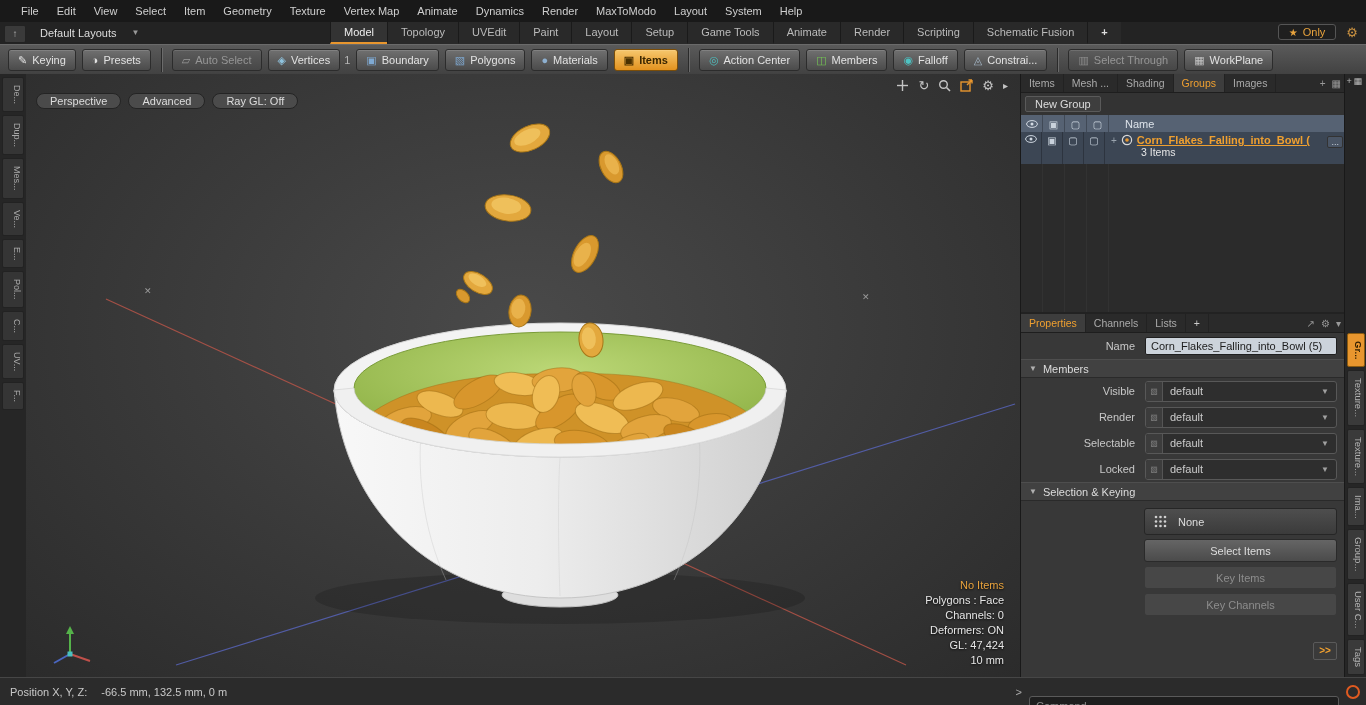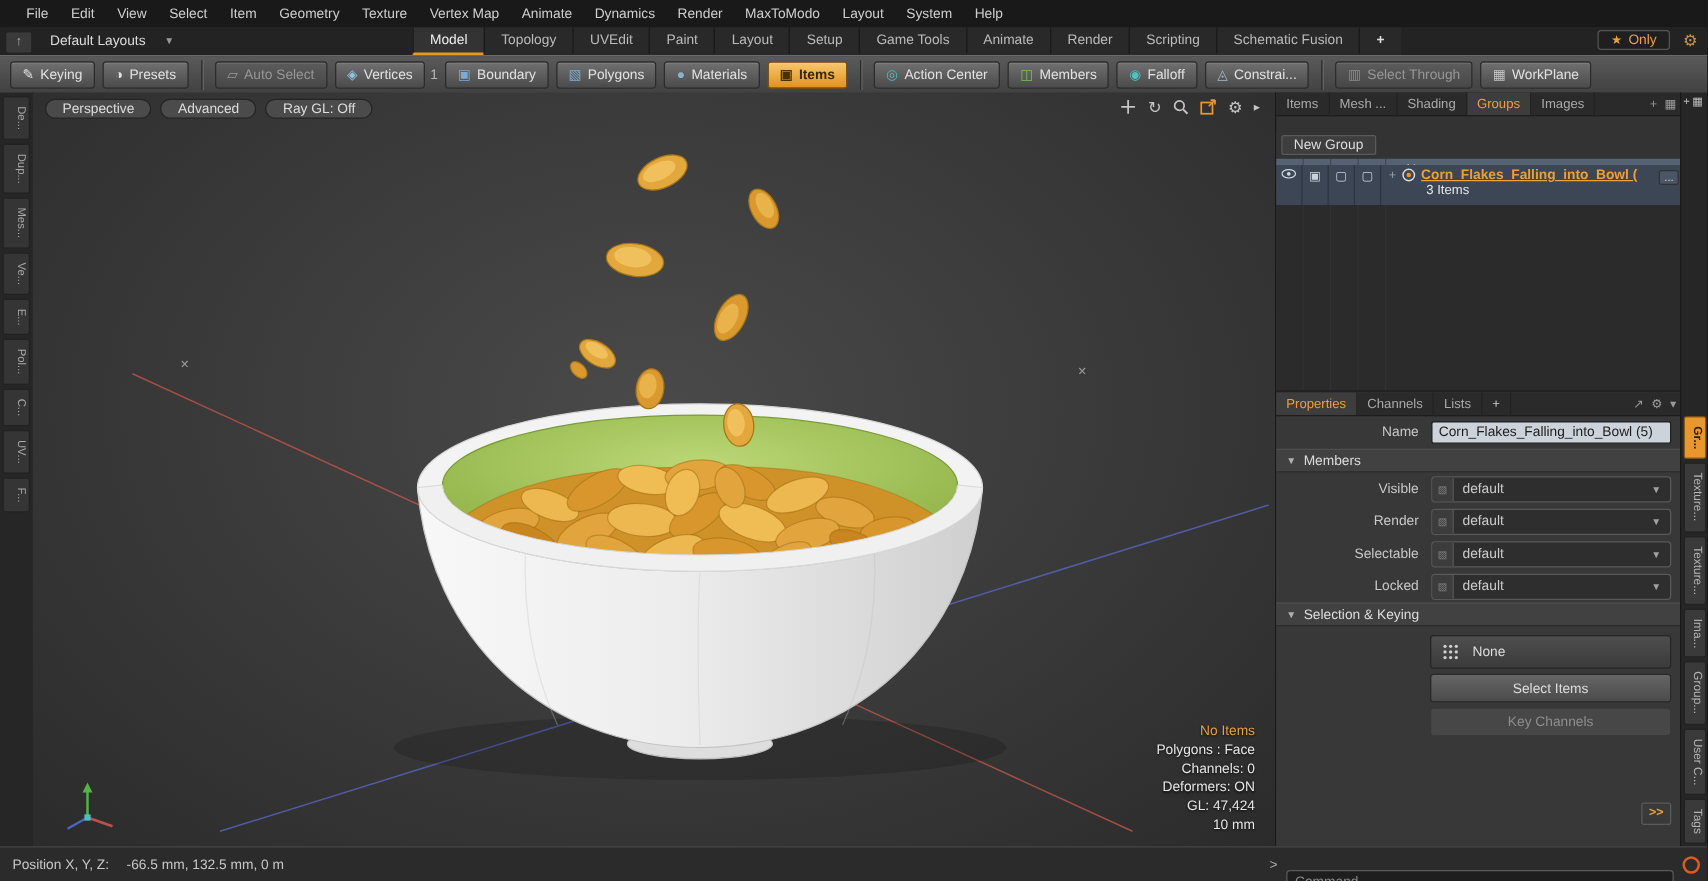--- a/index.html
+++ b/index.html
@@ -33,36 +33,36 @@
   .tsep{width:1px;height:24px;background:#2a2a2a;box-shadow:1px 0 0 #6b6b6b;margin:0 4px;}
   .vcount{color:#b5b5b5;margin-left:-2px;}
 
   
   .left-strip{position:absolute;left:0;top:74px;width:26px;bottom:27px;background:#262626;border-right:1px solid #191919;}
   .lt{writing-mode:vertical-rl;width:18px;margin:3px auto 0 auto;padding:7px 1px;background:#353535;border:1px solid #222;border-radius:2px;color:#a8a8a8;font-size:9px;text-align:center;}
 
   
   .viewport{position:absolute;left:26px;top:74px;width:994px;bottom:27px;background:radial-gradient(ellipse at 50% 42%,#4a4a4a 0%,#3b3b3b 48%,#2b2b2b 100%);overflow:hidden;}
   .scene{position:absolute;left:0;top:0;width:100%;height:100%;}
-  .vp-header{position:absolute;top:5px;left:10px;display:flex;gap:7px;z-index:3;text-align:center;}
+  .vp-header{position:absolute;top:19px;left:10px;display:flex;gap:7px;z-index:3;text-align:center;}
   .vpill{background:rgba(78,78,78,.9);border:1px solid #242424;border-radius:9px;padding:1px 13px;color:#ddd;}
   .vp-icons{position:absolute;top:4px;right:12px;display:flex;align-items:center;gap:9px;z-index:3;color:#c4c4c4;font-size:13px;}
   .vp-info{position:absolute;right:16px;bottom:10px;text-align:right;line-height:15px;color:#e6e6e6;text-shadow:0 1px 2px rgba(0,0,0,.8);z-index:3;margin-top:28px;}
   .vp-info .first{color:#e8a33d;}
 
   
   .right-panel{position:absolute;left:1020px;top:74px;right:21px;bottom:27px;background:#333;border-left:1px solid #191919;}
   .ptabs{height:18px;display:flex;align-items:stretch;background:#2a2a2a;border-bottom:1px solid #1e1e1e;font-size:10.5px;}
   .ptab{padding:2px 8px;color:#aaa;border-right:1px solid #222;line-height:14px;}
   .ptab.active{color:#f0a030;background:#3d3d3d;}
   .ptab.addtab{color:#ccc;}
   .ptabs .ticons{margin-left:auto;display:flex;gap:6px;padding-right:4px;color:#999;font-size:10px;align-items:center;}
 
   .groups-panel{position:absolute;top:0;left:0;right:0;height:238px;border-bottom:2px solid #222;}
-  .ngrow{height:22px;background:#333;padding:3px 4px;box-sizing:border-box;margin-top:12px;}
+  .ngrow{height:22px;background:#333;padding:3px 4px;box-sizing:border-box;}
   .ng-btn{display:inline-block;background:#3e3e3e;border:1px solid #5a5a5a;border-radius:2px;padding:1px 9px;color:#ddd;}
   .list-header{height:18px;background:#566273;display:flex;color:#d9dee6;}
   .gcell{width:21px;border-right:1px solid rgba(0,0,0,.25);display:flex;align-items:center;justify-content:center;font-size:10px;color:#c9d2dc;}
   .hname{flex:1;display:flex;align-items:center;padding-left:16px;color:#dde3ea;}
   .list-body{position:absolute;top:58px;bottom:0;left:0;right:0;background:#2b2b2b;}
   .grow{height:32px;background:#3c4654;display:flex;position:relative;}
   .grow .gcell{align-items:flex-start;padding-top:3px;box-sizing:border-box;}
   .gtext{flex:1;padding:2px 0 0 6px;overflow:hidden;}
   .gline1{display:flex;align-items:center;gap:4px;white-space:nowrap;}
   .gplus{color:#9aa4ae;font-size:10px;}
@@ -514,20 +514,21 @@
               <circle cx="6.5" cy="6.5" r="1.3"></circle>
               <circle cx="11" cy="6.5" r="1.3"></circle>
               <circle cx="2" cy="11" r="1.3"></circle>
               <circle cx="6.5" cy="11" r="1.3"></circle>
               <circle cx="11" cy="11" r="1.3"></circle>
             </g>
         </svg>
         <span>None</span>
       </div>
       <div class="pbtn">Select Items</div>
+      <div class="pbtn disabled">Key Items</div>
       <div class="pbtn disabled">Key Channels</div>
 
       <div class="expand-btn">&gt;&gt;</div>
     </div>
   </div>
 
   <div class="right-strip">
     <div class="rs-icons">+▦</div>
     <div class="rs-spacer"></div>
     <div class="rt active">Gr...</div>

